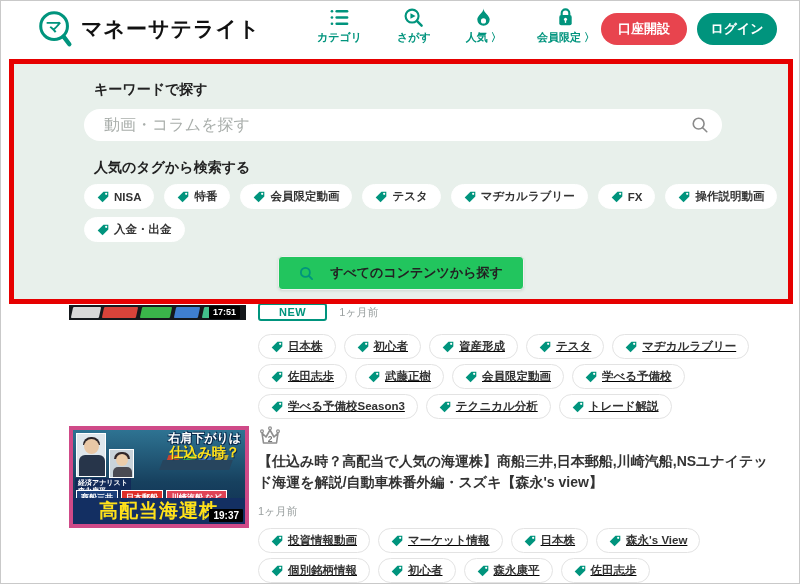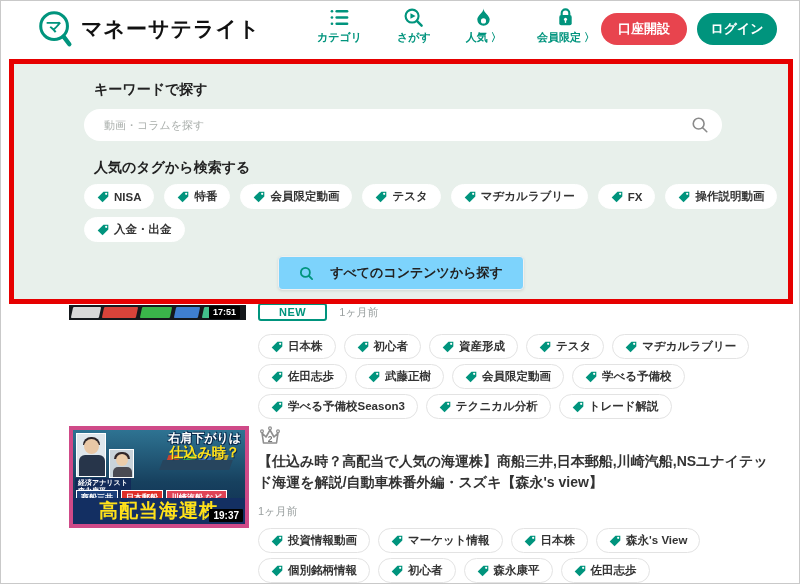--- a/index.html
+++ b/index.html
@@ -18,35 +18,35 @@
   .btn-account { left:600px; width:86px; background:#E8444E; }
   .btn-login  { left:696px; width:80px; background:#00947D; }
 
   
   .highlight { position:absolute; left:8px; top:58px; width:784px; height:245px; border:5px solid #E60000; background:#E8F0EB; z-index:5; }
   .hl-inner { position:relative; width:100%; height:100%; padding:0 65px; }
   .sec-label { font-size:14px; font-weight:800; color:#222; }
   .lbl-keyword { position:absolute; left:80px; top:17px; }
   .lbl-tags    { position:absolute; left:80px; top:95px; }
   .search-wrap { position:absolute; left:70px; top:45px; width:638px; height:32px; }
-  .search-input { width:100%; height:100%; border:none; border-radius:16px; background:#fff; padding:0 42px 0 20px; font-size:11px; color:#333; font-family:inherit; outline:none; }
+  .search-input { width:100%; height:100%; border:none; border-radius:16px; background:#fff; padding:0 42px 0 20px; font-size:16px; color:#333; font-family:inherit; outline:none; }
   .search-input::placeholder { color:#a9aeab; }
   .search-wrap .mag { position:absolute; right:13px; top:7px; }
   .hl-tags { position:absolute; left:70px; top:120px; }
   .all-btn-wrap { position:absolute; left:0; top:192px; width:100%; text-align:center; }
-  .all-btn { display:inline-flex; align-items:center; gap:16px; height:34px; padding:0 20px; background:#7dd3fc; border:1px solid #f0f0f0; border-radius:4px; box-shadow:0 1px 3px rgba(0,0,0,.10); font-size:13px; font-weight:800; color:#222; font-family:inherit; cursor:pointer; }
+  .all-btn { display:inline-flex; align-items:center; gap:16px; height:34px; padding:0 20px; background:#22c55e; border:1px solid #f0f0f0; border-radius:4px; box-shadow:0 1px 3px rgba(0,0,0,.10); font-size:13px; font-weight:800; color:#222; font-family:inherit; cursor:pointer; }
 
   
   .tag-row { display:flex; gap:10px; margin-bottom:8px; }
   .tag-pill { display:inline-flex; align-items:center; gap:5px; height:25px; padding:0 12px; background:#fff; border:1px solid #e3e3e3; border-radius:13px; font-size:11.5px; font-weight:700; color:#333; white-space:nowrap; cursor:pointer; }
   .highlight .tag-pill { border-color:#fff; }
   .tag-pill svg { width:12px; height:12px; flex:0 0 auto; }
 
   
-  .item-tags .tag-row { gap:8px; margin-bottom:5px; }
+  .item-tags .tag-row { gap:8px; margin-bottom:5px;text-decoration:underline; }
 
   
   .thumb1 { position:absolute; left:68px; top:304px; width:177px; height:15px; background:#15181c; overflow:hidden; z-index:1; }
   .graf { position:absolute; top:2px; height:11px; transform:skewX(-12deg); border-radius:1px; }
   .dur { position:absolute; background:#000; color:#fff; font-size:9px; font-weight:700; padding:1px 4px; border-radius:1px; line-height:11px; }
   .meta1 { position:absolute; left:257px; top:302px; display:flex; align-items:center; gap:12px; z-index:1;}
   .new-badge { display:inline-block; border:2px solid #00947D; color:#00947D; background:#fff; font-size:11px; font-weight:800; padding:1px 19px; border-radius:3px; letter-spacing:.5px; }
   .age { font-size:11px; color:#9aa0a0; }
   .tags1 { position:absolute; left:257px; top:333px; }
 

